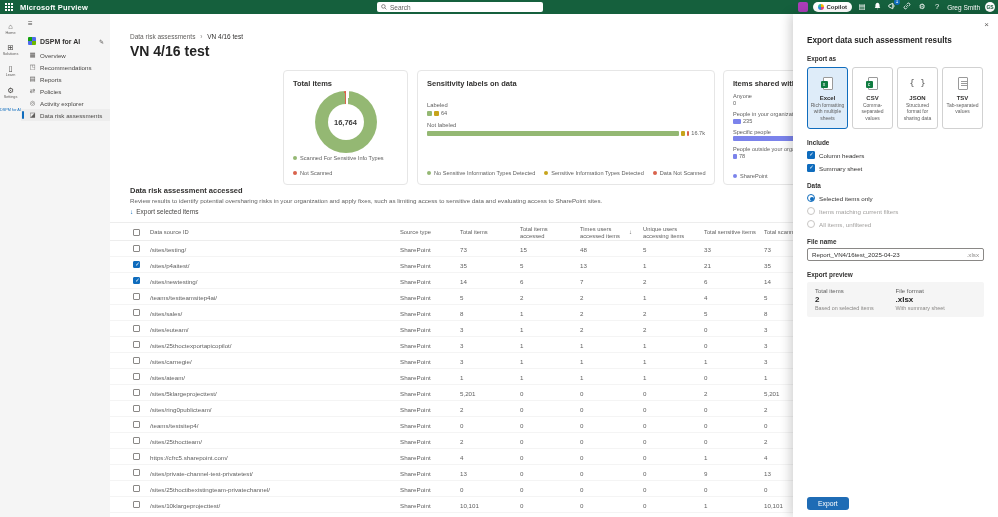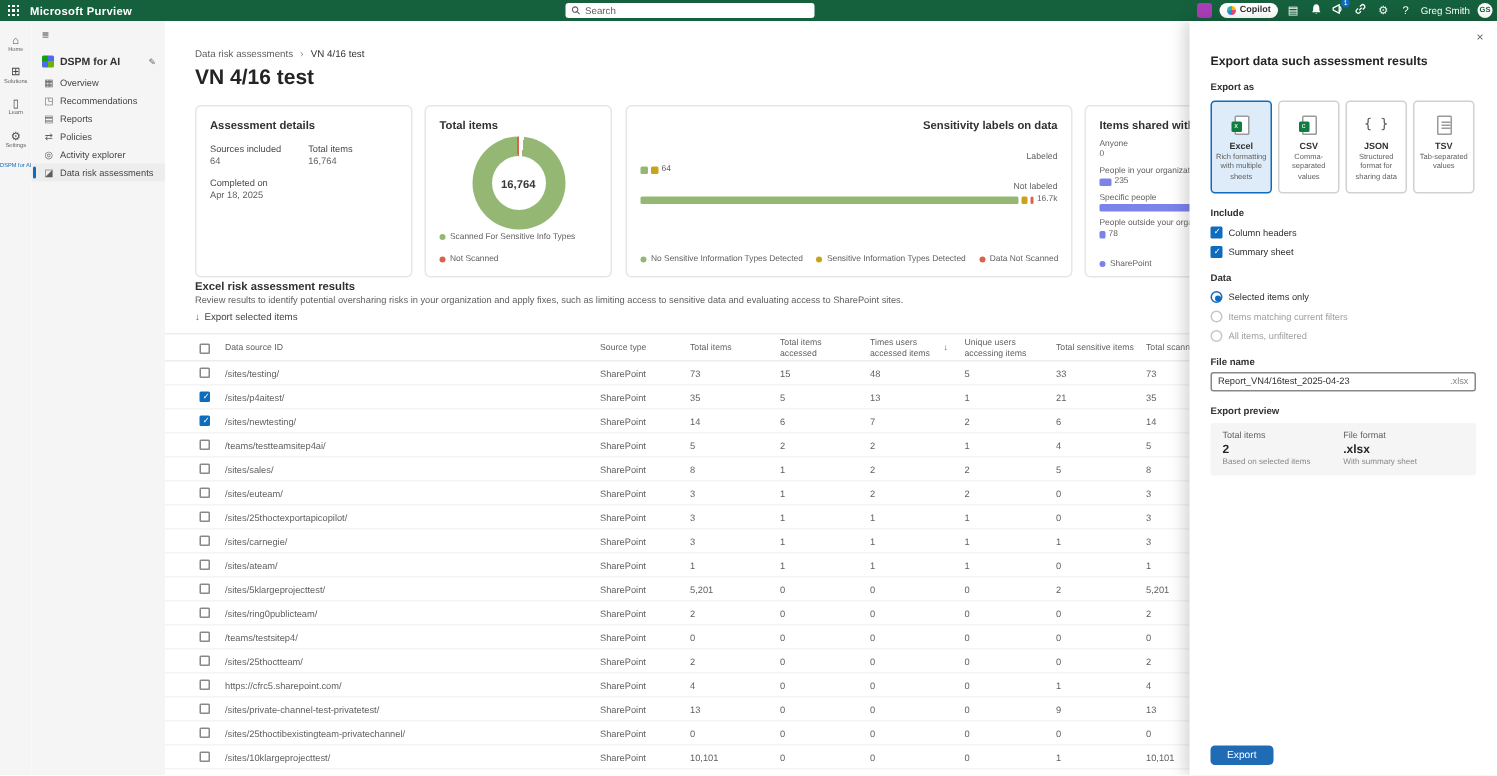--- a/index.html
+++ b/index.html
@@ -242,54 +242,39 @@
 </div>
 
 <div class="content">
   <div class="breadcrumb">
     <span class="crumb-link">Data risk assessments</span>
     <span class="sep">›</span>
     <span class="crumb-cur">VN 4/16 test</span>
   </div>
   <div class="page-title">VN 4/16 test</div>
 
-  <div class="card" style="left:20px; width:145px;">
-    <div class="card-title">Assessment details</div>
-    <div style="display:flex; gap:18px;">
-      <div>
-        <div class="fld-lbl">Sources included</div>
-        <div class="fld-val">64</div>
-        <div class="fld-lbl">Completed on</div>
-        <div class="fld-val">Apr 18, 2025</div>
-      </div>
-      <div>
-        <div class="fld-lbl">Total items</div>
-        <div class="fld-val">16,764</div>
-      </div>
-    </div>
-  </div>
 
   <div class="card" style="left:173px; width:125px;">
     <div class="card-title">Total items</div>
     <div class="donut">
       <div class="donut-hole">16,764</div>
     </div>
     <div class="legend">
       <span class="leg-item">
         <span class="dot" style="background:#94b873"></span>
         <span>Scanned For Sensitive Info Types</span>
       </span>
       <span class="leg-item">
         <span class="dot" style="background:#d9634c"></span>
         <span>Not Scanned</span>
       </span>
     </div>
   </div>
 
-  <div class="card" style="left:307px; width:298px;text-align:right;">
+  <div class="card" style="left:307px; width:298px;">
     <div class="card-title">Sensitivity labels on data</div>
     <div style="margin-top:14px;">
       <div class="sv-lbl">Labeled</div>
       <div class="bar-row">
         <span class="seg" style="background: rgb(148, 184, 115); width: 5px;"></span>
         <span class="seg" style="background: rgb(199, 164, 28); width: 5px;"></span>
         <span class="sh-val">64</span>
       </div>
       <div class="sv-lbl" style="margin-top:6px;">Not labeled</div>
       <div class="bar-row">
@@ -339,21 +324,21 @@
         </div>
     </div>
     <div class="legend" style="bottom:5px;">
       <span class="leg-item">
         <span class="dot" style="background:#7b83eb"></span>
         <span>SharePoint</span>
       </span>
     </div>
   </div>
 
-  <div class="sec-title">Excel risk assessment results</div>
+  <div class="sec-title">Data risk assessment accessed</div>
   <div class="sec-sub">Review results to identify potential oversharing risks in your organization and apply fixes, such as limiting access to sensitive data and evaluating access to SharePoint sites.</div>
   <div class="export-sel-btn">
     <span class="dl-ic">↓</span>
     <span>Export selected items</span>
   </div>
 
   <div class="thead">
     <span class="cb" style="position:absolute; left:23px; top:6px;"></span>
     <span class="th" style="left:40px;">Data source ID</span>
     <span class="th" style="left:290px;">Source type</span>

